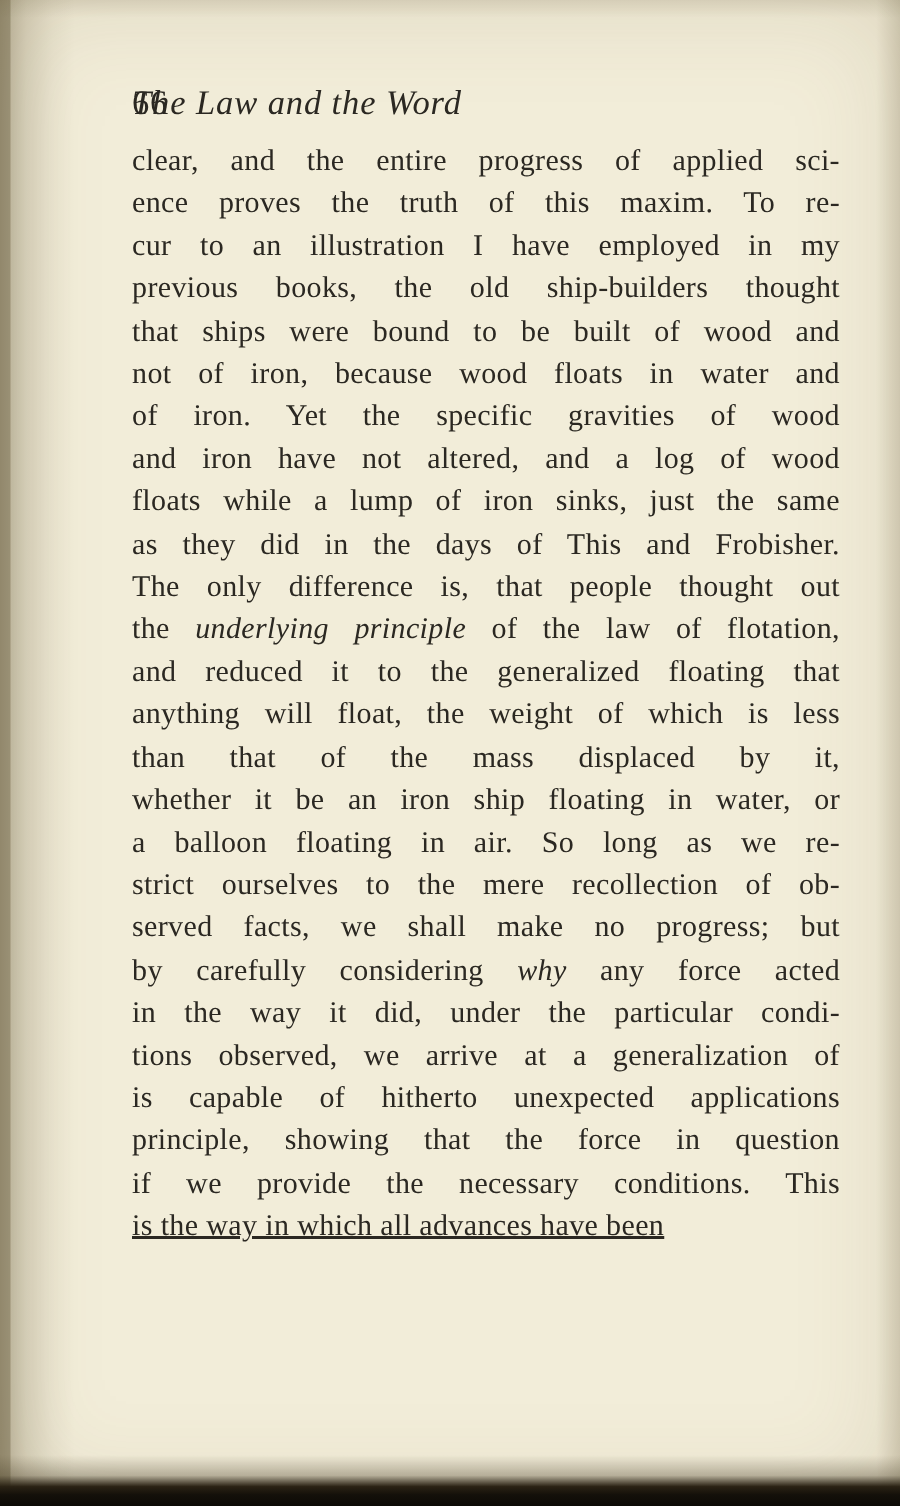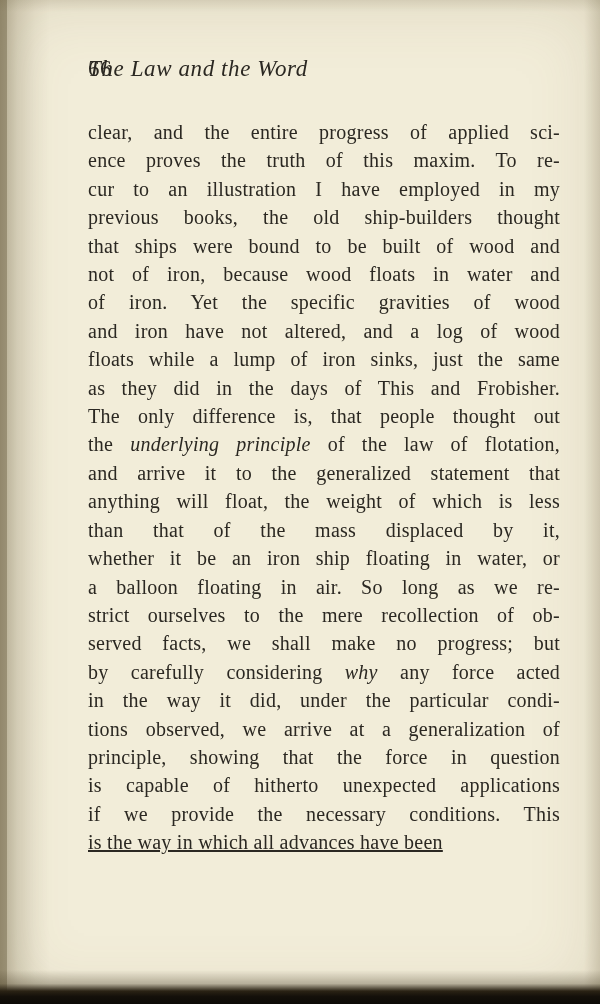--- a/index.html
+++ b/index.html
@@ -87,21 +87,21 @@
     left: 0;
     top: 0;
     letter-spacing: 0.5px;
   }
   .page-title {
     text-align: left;
     font-style: italic;
     letter-spacing: 0.6px;
   }
   .body-text {
-    margin-top: 32px;
+    margin-top: 7px;
     font-size: 20px;
     line-height: 28.4px;
     letter-spacing: 0.25px;
   }
   .line {
     text-align: justify;
     text-align-last: justify;
     white-space: normal;
   }
   .line.last {
@@ -129,32 +129,32 @@
         <div class="line"><span>cur to an illustration I have employed in my</span></div>
         <div class="line"><span>previous books, the old ship-builders thought</span></div>
         <div class="line"><span>that ships were bound to be built of wood and</span></div>
         <div class="line"><span>not of iron, because wood floats in water and</span></div>
         <div class="line"><span>of iron. Yet the specific gravities of wood</span></div>
         <div class="line"><span>and iron have not altered, and a log of wood</span></div>
         <div class="line"><span>floats while a lump of iron sinks, just the same</span></div>
         <div class="line"><span>as they did in the days of This and Frobisher.</span></div>
         <div class="line"><span>The only difference is, that people thought out</span></div>
         <div class="line"><span>the </span><span class="it">underlying principle</span><span> of the law of flotation,</span></div>
-        <div class="line"><span>and arrive it to the generalized statement that</span></div>
+        <div class="line"><span>and reduced it to the generalized floating that</span></div>
         <div class="line"><span>anything will float, the weight of which is less</span></div>
         <div class="line"><span>than that of the mass displaced by it,</span></div>
         <div class="line"><span>whether it be an iron ship floating in water, or</span></div>
         <div class="line"><span>a balloon floating in air. So long as we re-</span></div>
         <div class="line"><span>strict ourselves to the mere recollection of ob-</span></div>
         <div class="line"><span>served facts, we shall make no progress; but</span></div>
         <div class="line"><span>by carefully considering </span><span class="it">why</span><span> any force acted</span></div>
         <div class="line"><span>in the way it did, under the particular condi-</span></div>
         <div class="line"><span>tions observed, we arrive at a generalization of</span></div>
+        <div class="line"><span>is capable of hitherto unexpected applications</span></div>
         <div class="line"><span>principle, showing that the force in question</span></div>
-        <div class="line"><span>is capable of hitherto unexpected applications</span></div>
         <div class="line"><span>if we provide the necessary conditions. This</span></div>
         <div class="line last"><span>is the way in which all advances have been</span></div>
       </div>
   </div>
 
   <div class="edge-left"></div>
   <div class="edge-left-dark"></div>
   <div class="edge-right"></div>
   <div class="edge-top"></div>
   <div class="edge-bottom"></div>

